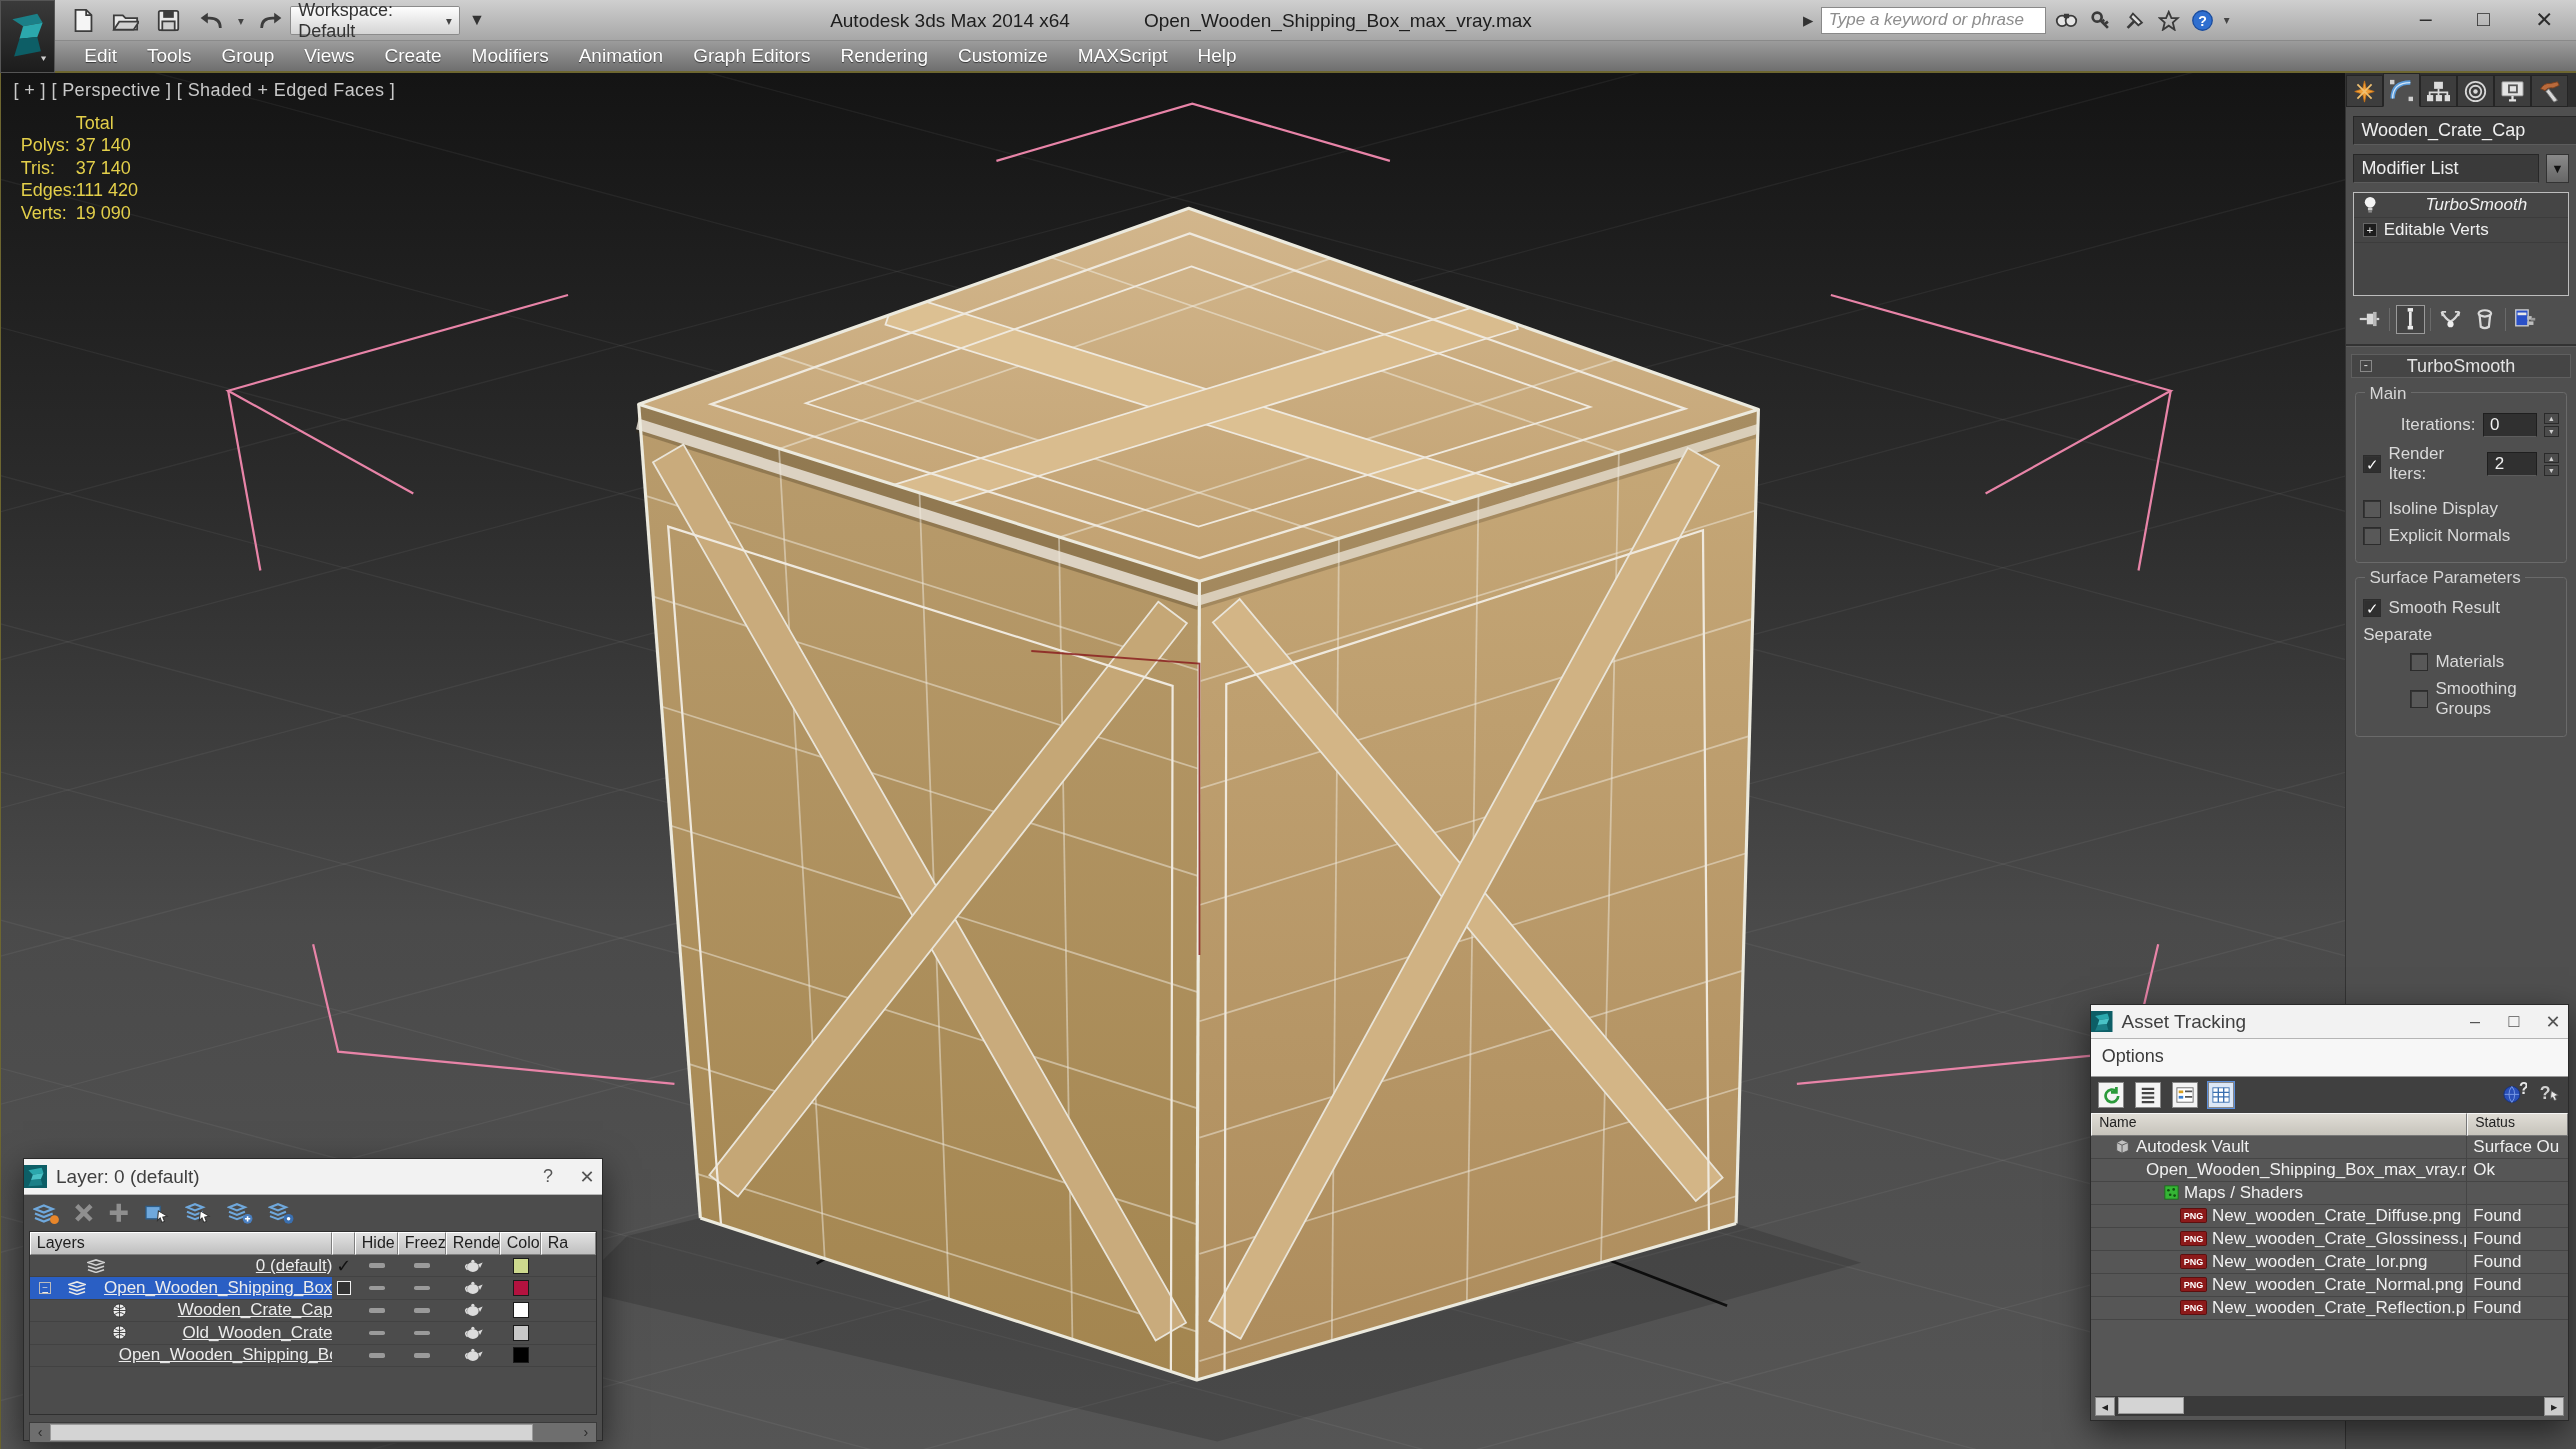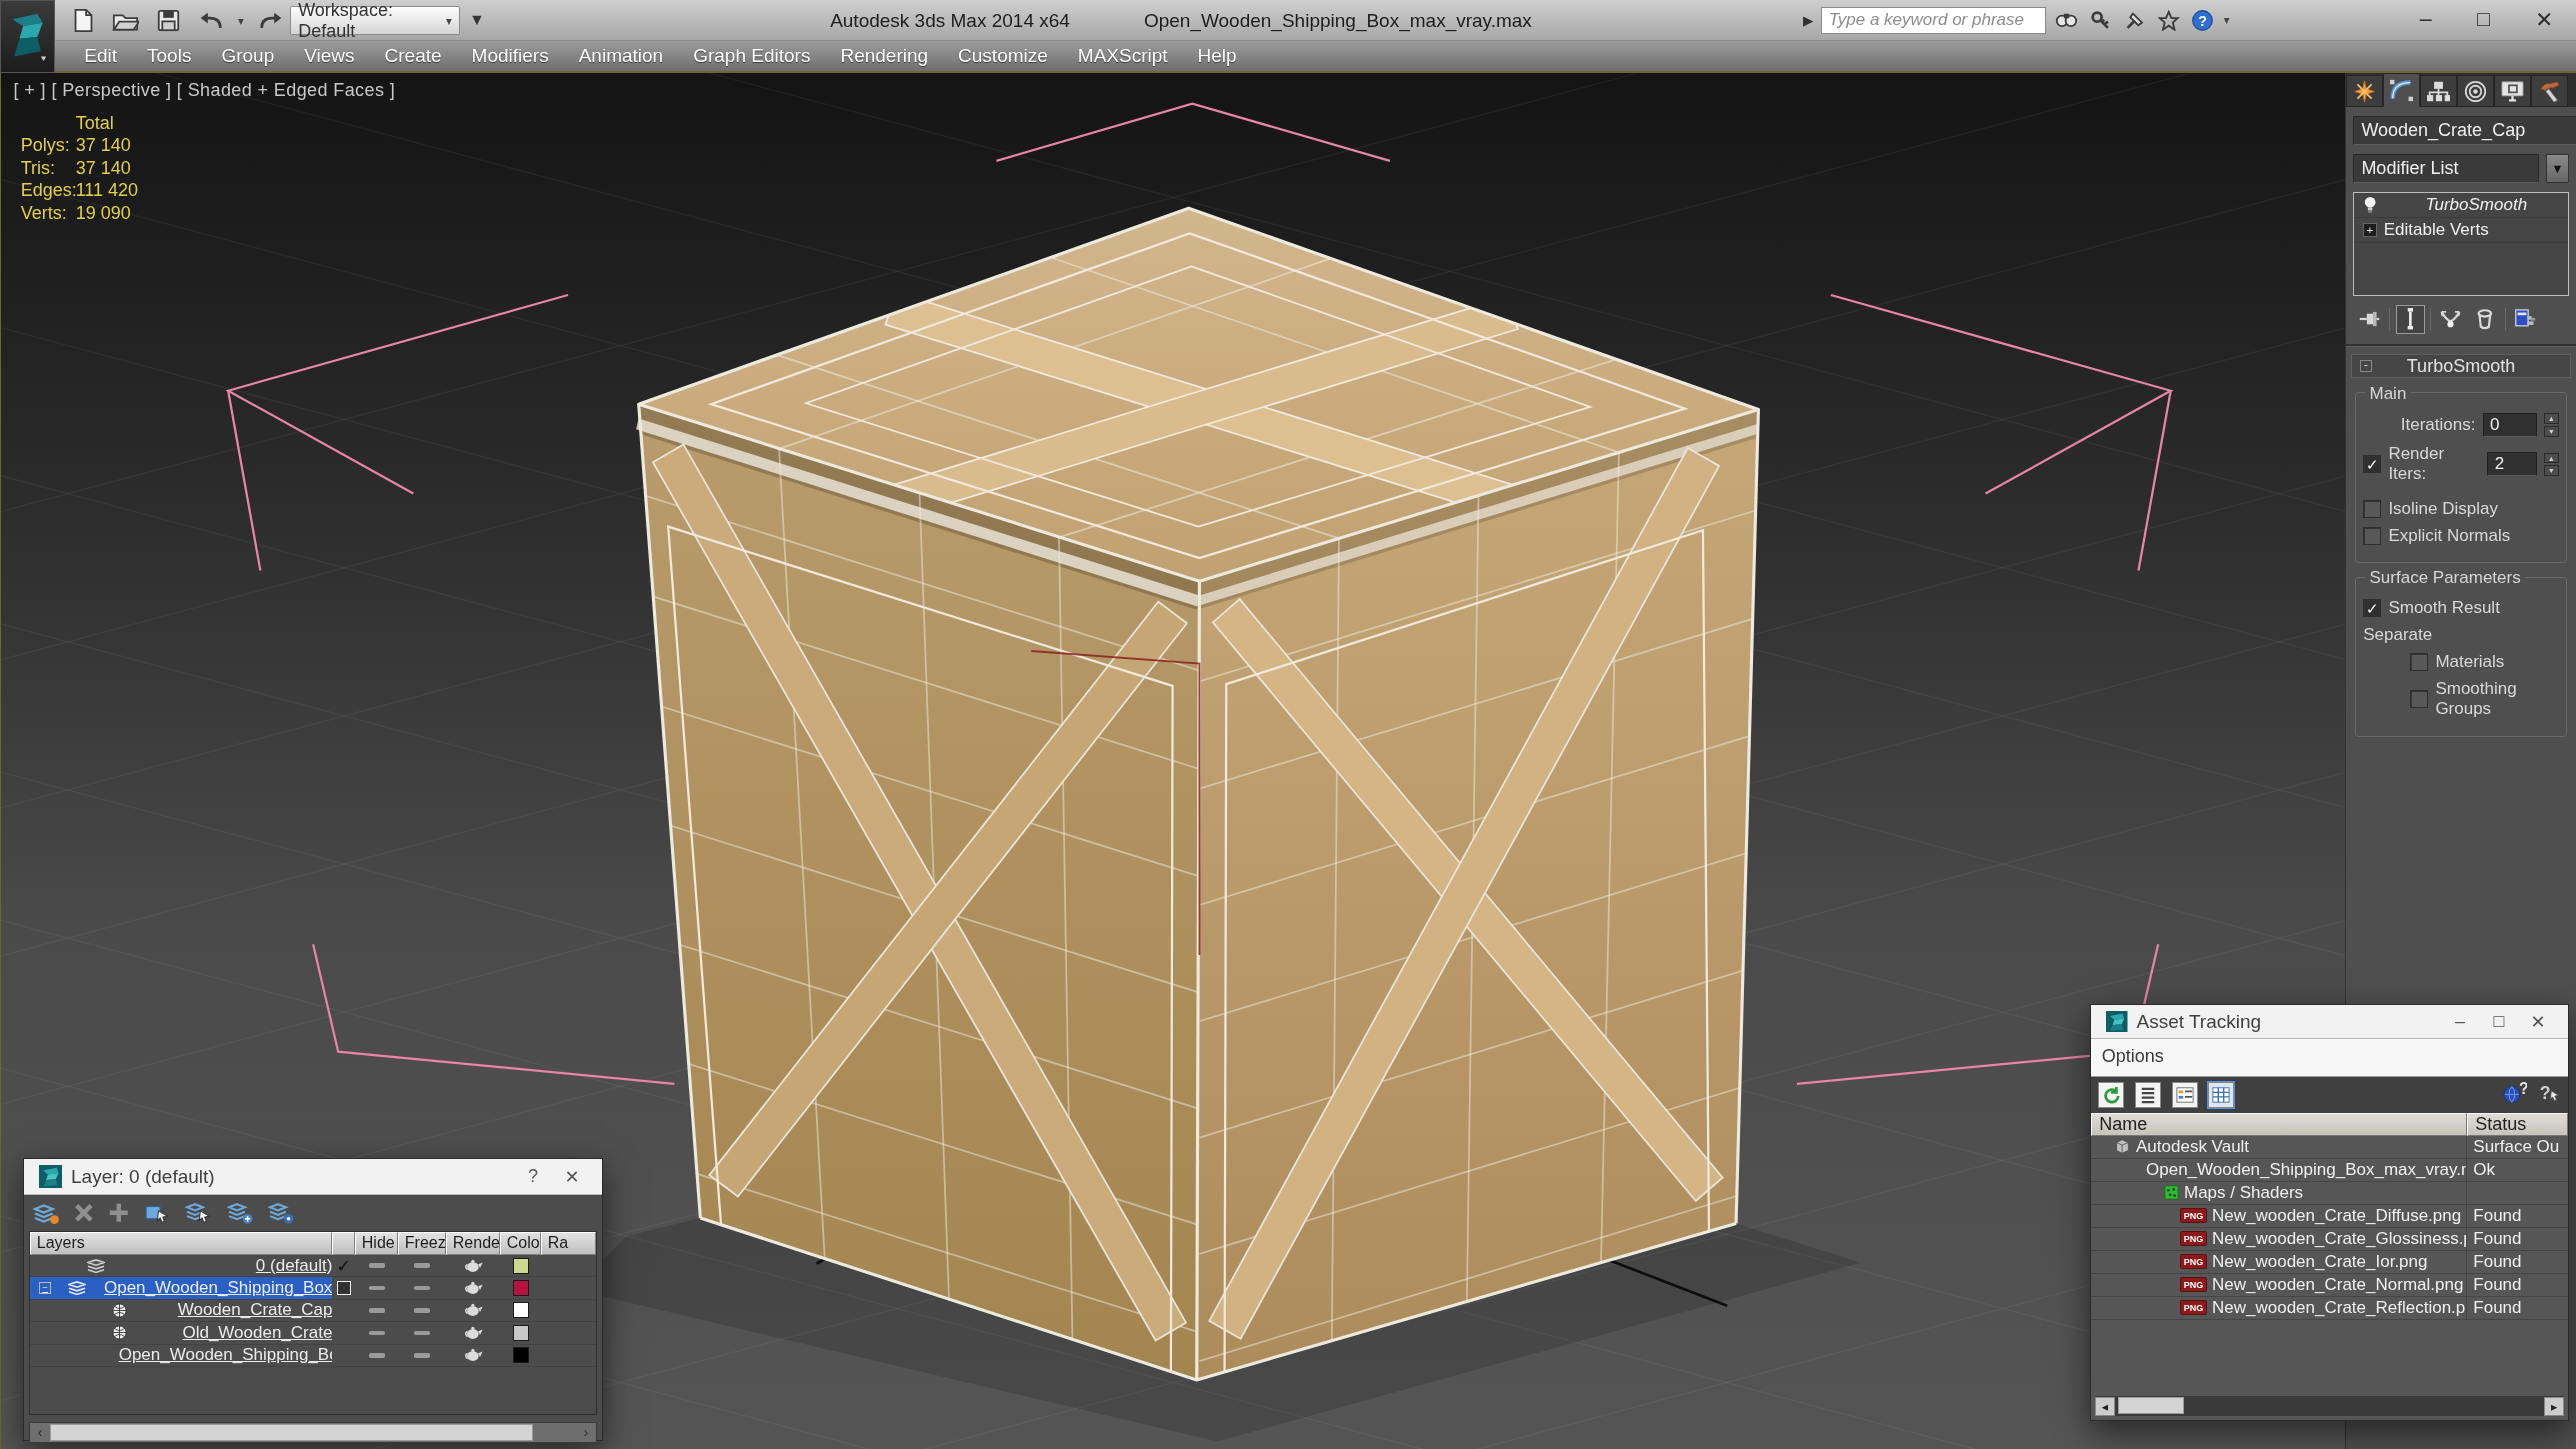--- a/index.html
+++ b/index.html
@@ -61,21 +61,21 @@
   .spinner { display:flex; flex-direction:column; gap:1.8px; }
   .spinner span { width:15px; height:10.7px; background:#4c4c4c; border:0.9px solid #2a2a2a; color:#d0d0d0; font-size:7.2px; line-height:9px; text-align:center; }
   .cbx { width:18px; height:18px; background:#585858; border:0.9px solid #2c2c2c; box-shadow:inset 0.9px 0.9px 0 #333; flex:none; }
   .cbx.checked { background:#2f2f2f; color:#fff; font-size:15px; line-height:17px; text-align:center; }
   .radio { width:16px; height:16px; border-radius:50%; background:#3a3a3a; border:0.9px solid #222; flex:none; position:relative; }
   .radio.sel::after { content:""; position:absolute; left:3.6px; top:3.6px; width:7.2px; height:7.2px; border-radius:50%; background:#f2f2f2; }
   #update-btn { margin:9px auto 3.6px auto; width:125px; height:28px; background:linear-gradient(#5e5e5e,#484848); border:0.9px solid #777; border-bottom-color:#2c2c2c; border-right-color:#2c2c2c; color:#e2e2e2; font-size:18px; display:flex; align-items:center; justify-content:center; }
 
   
   .dialog { background:#4c4c4c; border:0.9px solid #2a2a2a; box-shadow:0 10.7px 32px rgba(0,0,0,.55); z-index:50; }
-  .dlg-title { height:36px; background:#f2f2f2; display:flex; align-items:center; padding:0 15px; gap:9px; color:#3f3f3f; font-size:19px; border-bottom:0.9px solid #b5b5b5; }
+  .dlg-title { height:36px; background:#f2f2f2; display:flex; align-items:center; padding:0 0; gap:9px; color:#3f3f3f; font-size:19px; border-bottom:0.9px solid #b5b5b5; }
   .dlg-title .spacer { flex:1; }
   .dlg-glyph { color:#555; font-size:18px; width:30px; text-align:center; }
 
   
   #layer-dialog { left:23px; top:1158px; width:580px; height:283px; }
   #layer-toolbar { height:36px; display:flex; align-items:center; gap:14.3px; padding-left:9px; }
   #layer-table { margin:0 5.4px; border:0.9px solid #2f2f2f; background:#4c4c4c; height:184px; overflow:hidden; }
   .lt-header { display:flex; height:23px; }
   .lt-hcell { background:linear-gradient(#e2e2e2,#bfbfbf); border:0.9px solid #fff; border-right-color:#7f7f7f; border-bottom-color:#7f7f7f; color:#1e1e1e; font-size:16px; padding:0.9px 5.4px; white-space:nowrap; overflow:hidden; }
   .lt-row { display:flex; height:22.4px; align-items:center; color:#ececec; font-size:17px; border-bottom:0.9px solid #424242; }
@@ -89,21 +89,21 @@
   .hs-thumb { height:17px; background:#d4d4d4; border:0.9px solid #9a9a9a; }
 
   
   #asset-dialog { left:2090px; top:1004px; width:479px; height:417px; background:#565656; }
   #asset-menus { background:#f7f7f7; padding:5.4px 10.7px 7.2px 10.7px; color:#3a3a3a; font-size:18px; border-bottom:0.9px solid #9a9a9a; }
   #asset-menus .mrow { display:flex; gap:27px; line-height:24px; }
   #asset-toolbar { height:36px; background:#404040; display:flex; align-items:center; gap:10.7px; padding:0 7.2px; }
   .chip { width:26px; height:26px; background:#f4f4f4; border:0.9px solid #888; display:flex; align-items:center; justify-content:center; }
   .chip.sel { outline:1.8px solid #5a8edc; background:#dbe7f7; }
   .at-header { display:flex; height:23px; }
-  .at-hcell { background:linear-gradient(#e0ddd6,#c6c3bb); border:0.9px solid #f5f5f5; border-right-color:#777; border-bottom-color:#777; color:#222; font-size:18px; padding:0 7.2px; }
+  .at-hcell { background:linear-gradient(#e0ddd6,#c6c3bb); border:0.9px solid #f5f5f5; border-right-color:#777; border-bottom-color:#777; color:#222; font-size:14px; padding:0 7.2px; }
   .at-row { display:flex; height:23px; align-items:center; border-bottom:0.9px solid #454545; color:#f0f0f0; font-size:17px; }
   .at-name { flex:none; width:376px; display:flex; align-items:center; gap:5px; overflow:hidden; white-space:nowrap; border-right:0.9px solid #454545; height:100%; }
   .at-status { flex:1; padding-left:6.3px; overflow:hidden; white-space:nowrap; }
   .png-badge { width:27px; height:15px; background:#8c1a1a; border:0.9px solid #5c0f0f; color:#fff; font-size:9px; font-weight:bold; display:flex; align-items:center; justify-content:center; border-radius:1.8px; flex:none; }
   #asset-scroll { position:absolute; bottom:3.6px; left:3.6px; right:3.6px; height:20.6px; background:#3a3a3a; display:flex; align-items:center; justify-content:space-between; }
   .as-btn { width:20.6px; height:19px; background:#cdcdcd; border:0.9px solid #888; color:#222; font-size:12.5px; display:flex; align-items:center; justify-content:center; }
 </style>
 </head>
 <body>
 

